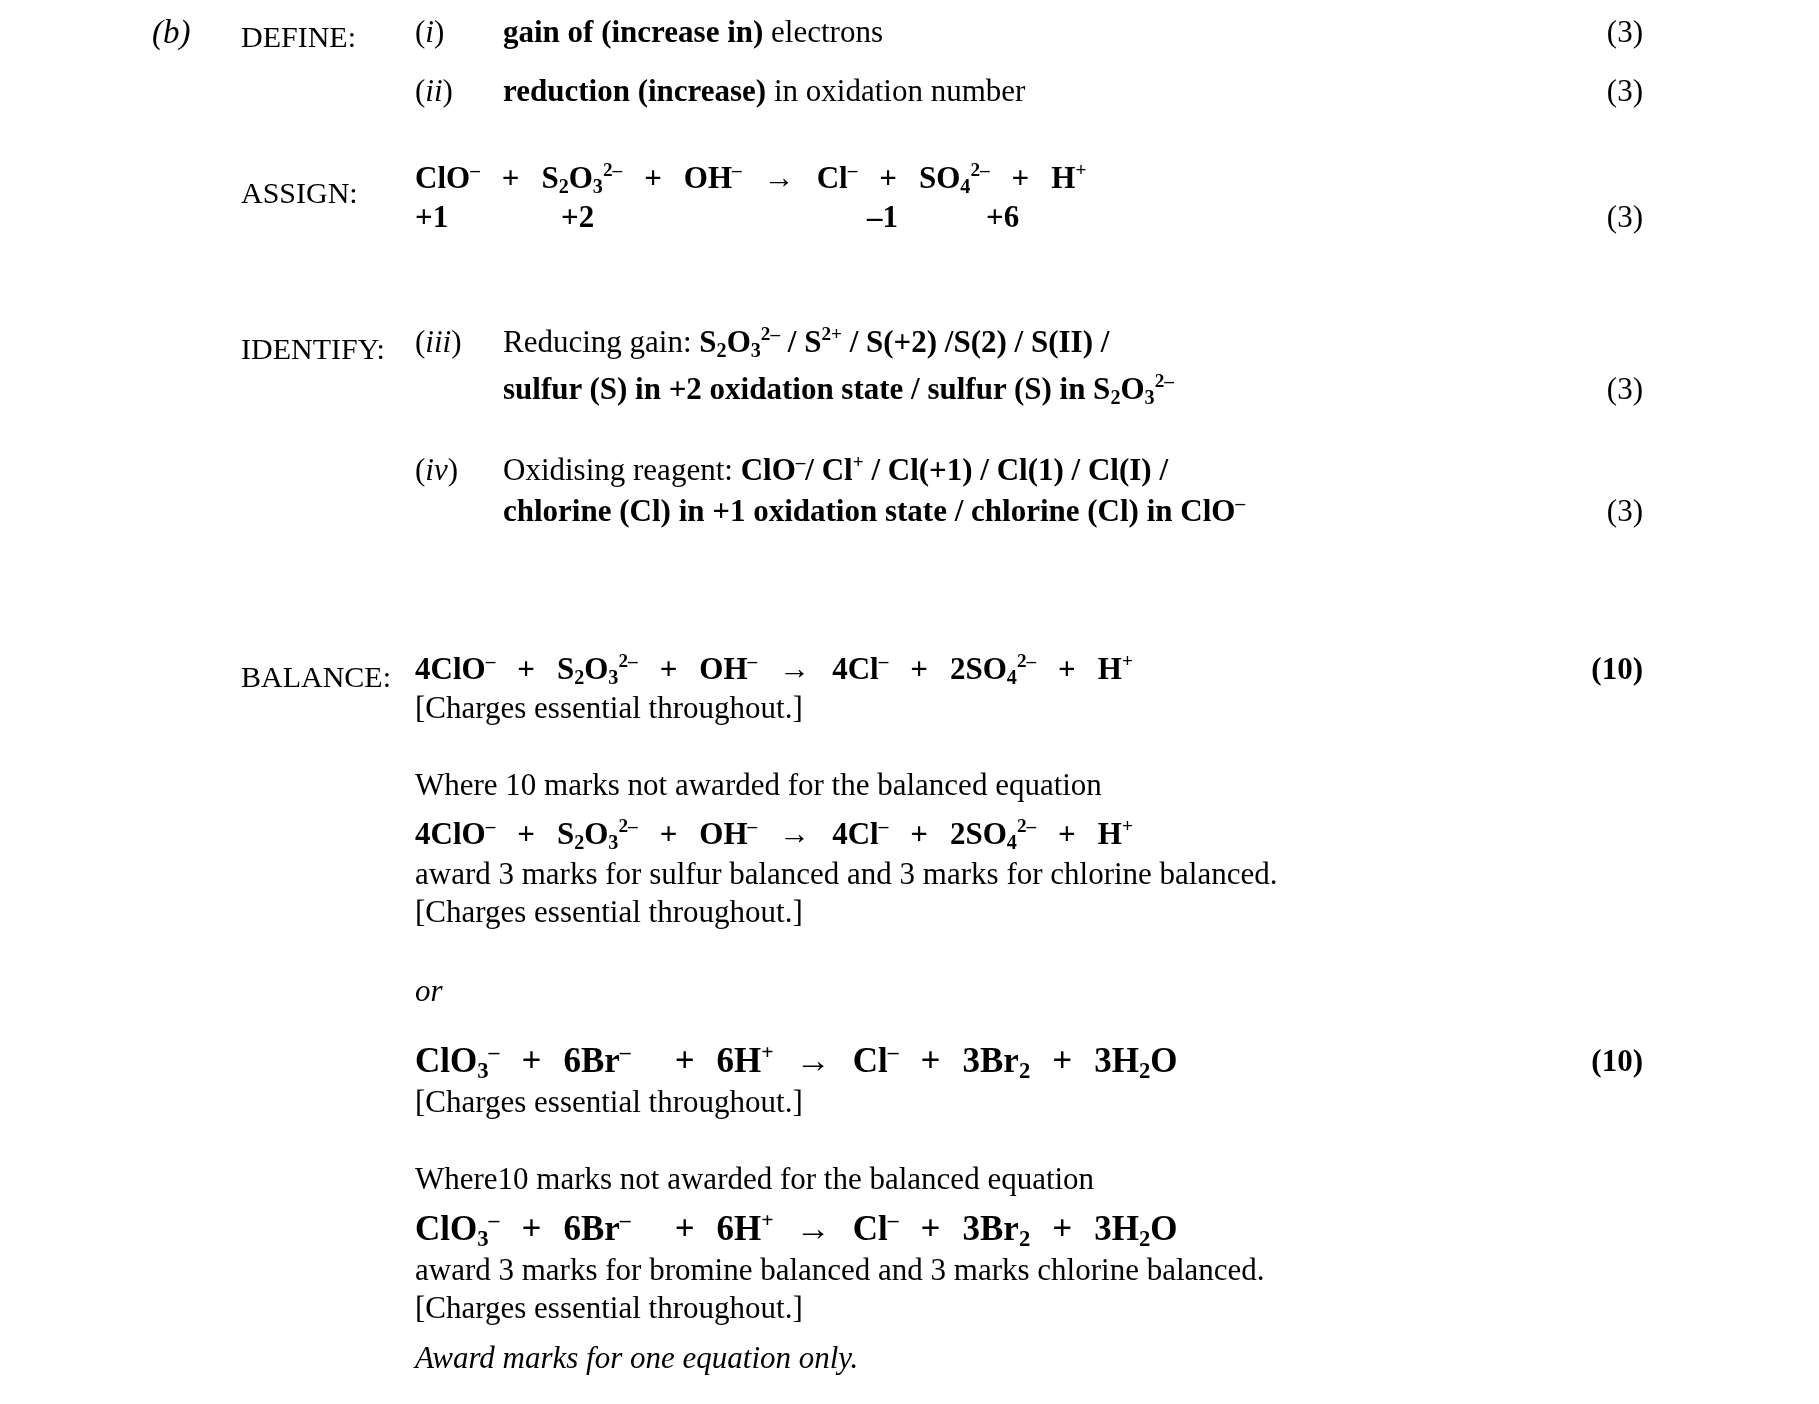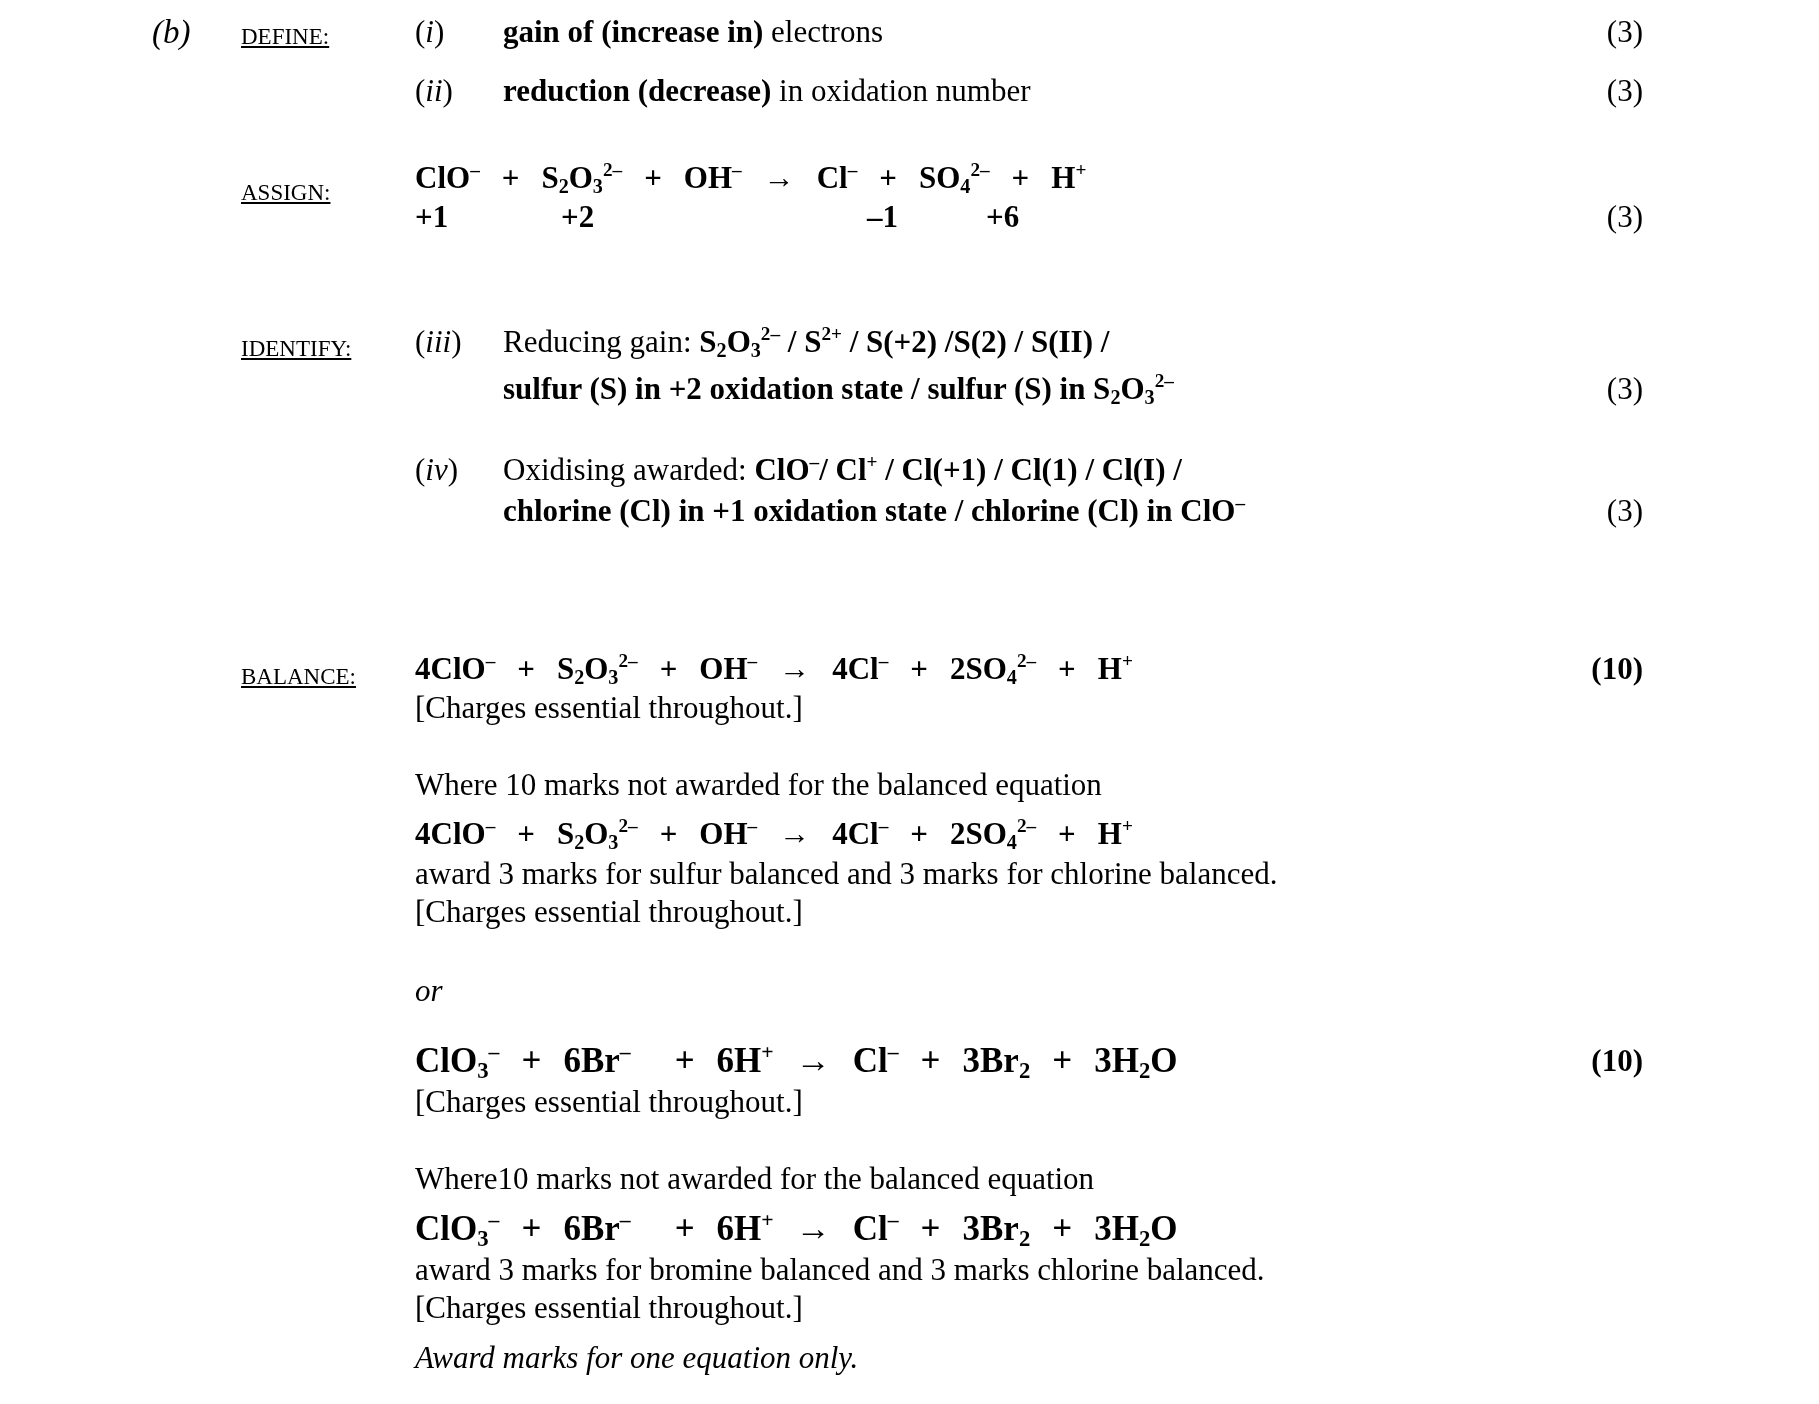--- a/index.html
+++ b/index.html
@@ -1,39 +1,39 @@
 <!DOCTYPE html>
 <html><head>
 <meta charset="utf-8">
 <style>
   html, body { margin:0; padding:0; background:#ffffff; }
   body { width:1819px; height:1404px; position:relative; overflow:hidden;
          font-family:"Liberation Serif", serif; color:#000; }
   .t { position:absolute; white-space:nowrap; font-size:31px; line-height:36px; }
-  .sm { font-size:23px;text-decoration:underline; }
+  .sm { font-size:30px; }
   .b { font-weight:bold; }
   .i { font-style:italic; }
   .mark { position:absolute; right:176px; font-size:31px; line-height:36px; white-space:nowrap; }
   sub { font-size:0.65em; vertical-align:-0.25em; line-height:0; }
   sup { font-size:0.62em; vertical-align:0.6em; line-height:0; }
   .eq span { display:inline-block; }
   .gap { display:inline-block; width:22px; }
 </style>
 </head>
 <body>
 
 <div class="t i" style="left:152px;top:14px;font-size:33px;">(<span></span><span>b</span>)</div>
 
 <div class="t sm" style="left:241px;top:19px;">DEFINE:</div>
 <div class="t" style="left:415px;top:14px;">(<span class="i">i</span>)</div>
 <div class="t" style="left:503px;top:14px;"><span class="b">gain of (increase in)</span><span> electrons</span></div>
 <div class="mark" style="top:14px;">(3)</div>
 
 <div class="t" style="left:415px;top:73px;">(<span class="i">ii</span>)</div>
-<div class="t" style="left:503px;top:73px;"><span class="b">reduction (decrease)</span><span> in oxidation number</span></div>
+<div class="t" style="left:503px;top:73px;"><span class="b">reduction (increase)</span><span> in oxidation number</span></div>
 <div class="mark" style="top:73px;">(3)</div>
 
 <div class="t sm" style="left:241px;top:167px;margin-top:8px;">ASSIGN:</div>
 <div class="t b eq" style="left:415px;top:160px;">
   ClO<sup>–</sup><span class="gap"></span>+<span class="gap"></span>S<sub>2</sub>O<sub>3</sub><sup>2–</sup><span class="gap"></span>+<span class="gap"></span>OH<sup>–</sup><span class="gap"></span>→<span class="gap"></span>Cl<sup>–</sup><span class="gap"></span>+<span class="gap"></span>SO<sub>4</sub><sup>2–</sup><span class="gap"></span>+<span class="gap"></span>H<sup>+</sup>
 </div>
 <div class="t b" style="left:415px;top:199px;">+1</div>
 <div class="t b" style="left:561px;top:199px;">+2</div>
 <div class="t b" style="left:867px;top:199px;">–1</div>
 <div class="t b" style="left:986px;top:199px;">+6</div>
@@ -42,21 +42,21 @@
 <div class="t sm" style="left:241px;top:331px;">IDENTIFY:</div>
 <div class="t" style="left:415px;top:324px;">(<span class="i">iii</span>)</div>
 <div class="t" style="left:503px;top:324px;">
   <span>Reducing gain: </span><span class="b">S<sub>2</sub>O<sub>3</sub><sup>2–</sup> / S<sup>2+</sup> / S(+2) /S(2) / S(II) /</span>
 </div>
 <div class="t b" style="left:503px;top:371px;">sulfur (S) in +2 oxidation state / sulfur (S) in S<sub>2</sub>O<sub>3</sub><sup>2–</sup></div>
 <div class="mark" style="top:371px;">(3)</div>
 
 <div class="t" style="left:415px;top:452px;font-family:Liberation Serif, serif;">(<span class="i">iv</span>)</div>
 <div class="t" style="left:503px;top:452px;">
-  <span>Oxidising awarded: </span><span class="b">ClO<sup>–</sup>/ Cl<sup>+</sup> / Cl(+1) / Cl(1) / Cl(I) /</span>
+  <span>Oxidising reagent: </span><span class="b">ClO<sup>–</sup>/ Cl<sup>+</sup> / Cl(+1) / Cl(1) / Cl(I) /</span>
 </div>
 <div class="t b" style="left:503px;top:493px;">chlorine (Cl) in +1 oxidation state / chlorine (Cl) in ClO<sup>–</sup></div>
 <div class="mark" style="top:493px;">(3)</div>
 
 <div class="t sm" style="left:241px;top:659px;">BALANCE:</div>
 <div class="t b eq" style="left:415px;top:651px;">
   4ClO<sup>–</sup><span class="gap"></span>+<span class="gap"></span>S<sub>2</sub>O<sub>3</sub><sup>2–</sup><span class="gap"></span>+<span class="gap"></span>OH<sup>–</sup><span class="gap"></span>→<span class="gap"></span>4Cl<sup>–</sup><span class="gap"></span>+<span class="gap"></span>2SO<sub>4</sub><sup>2–</sup><span class="gap"></span>+<span class="gap"></span>H<sup>+</sup>
 </div>
 <div class="mark b" style="top:651px;">(10)</div>
 <div class="t" style="left:415px;top:690px;">[Charges essential throughout.]</div>

